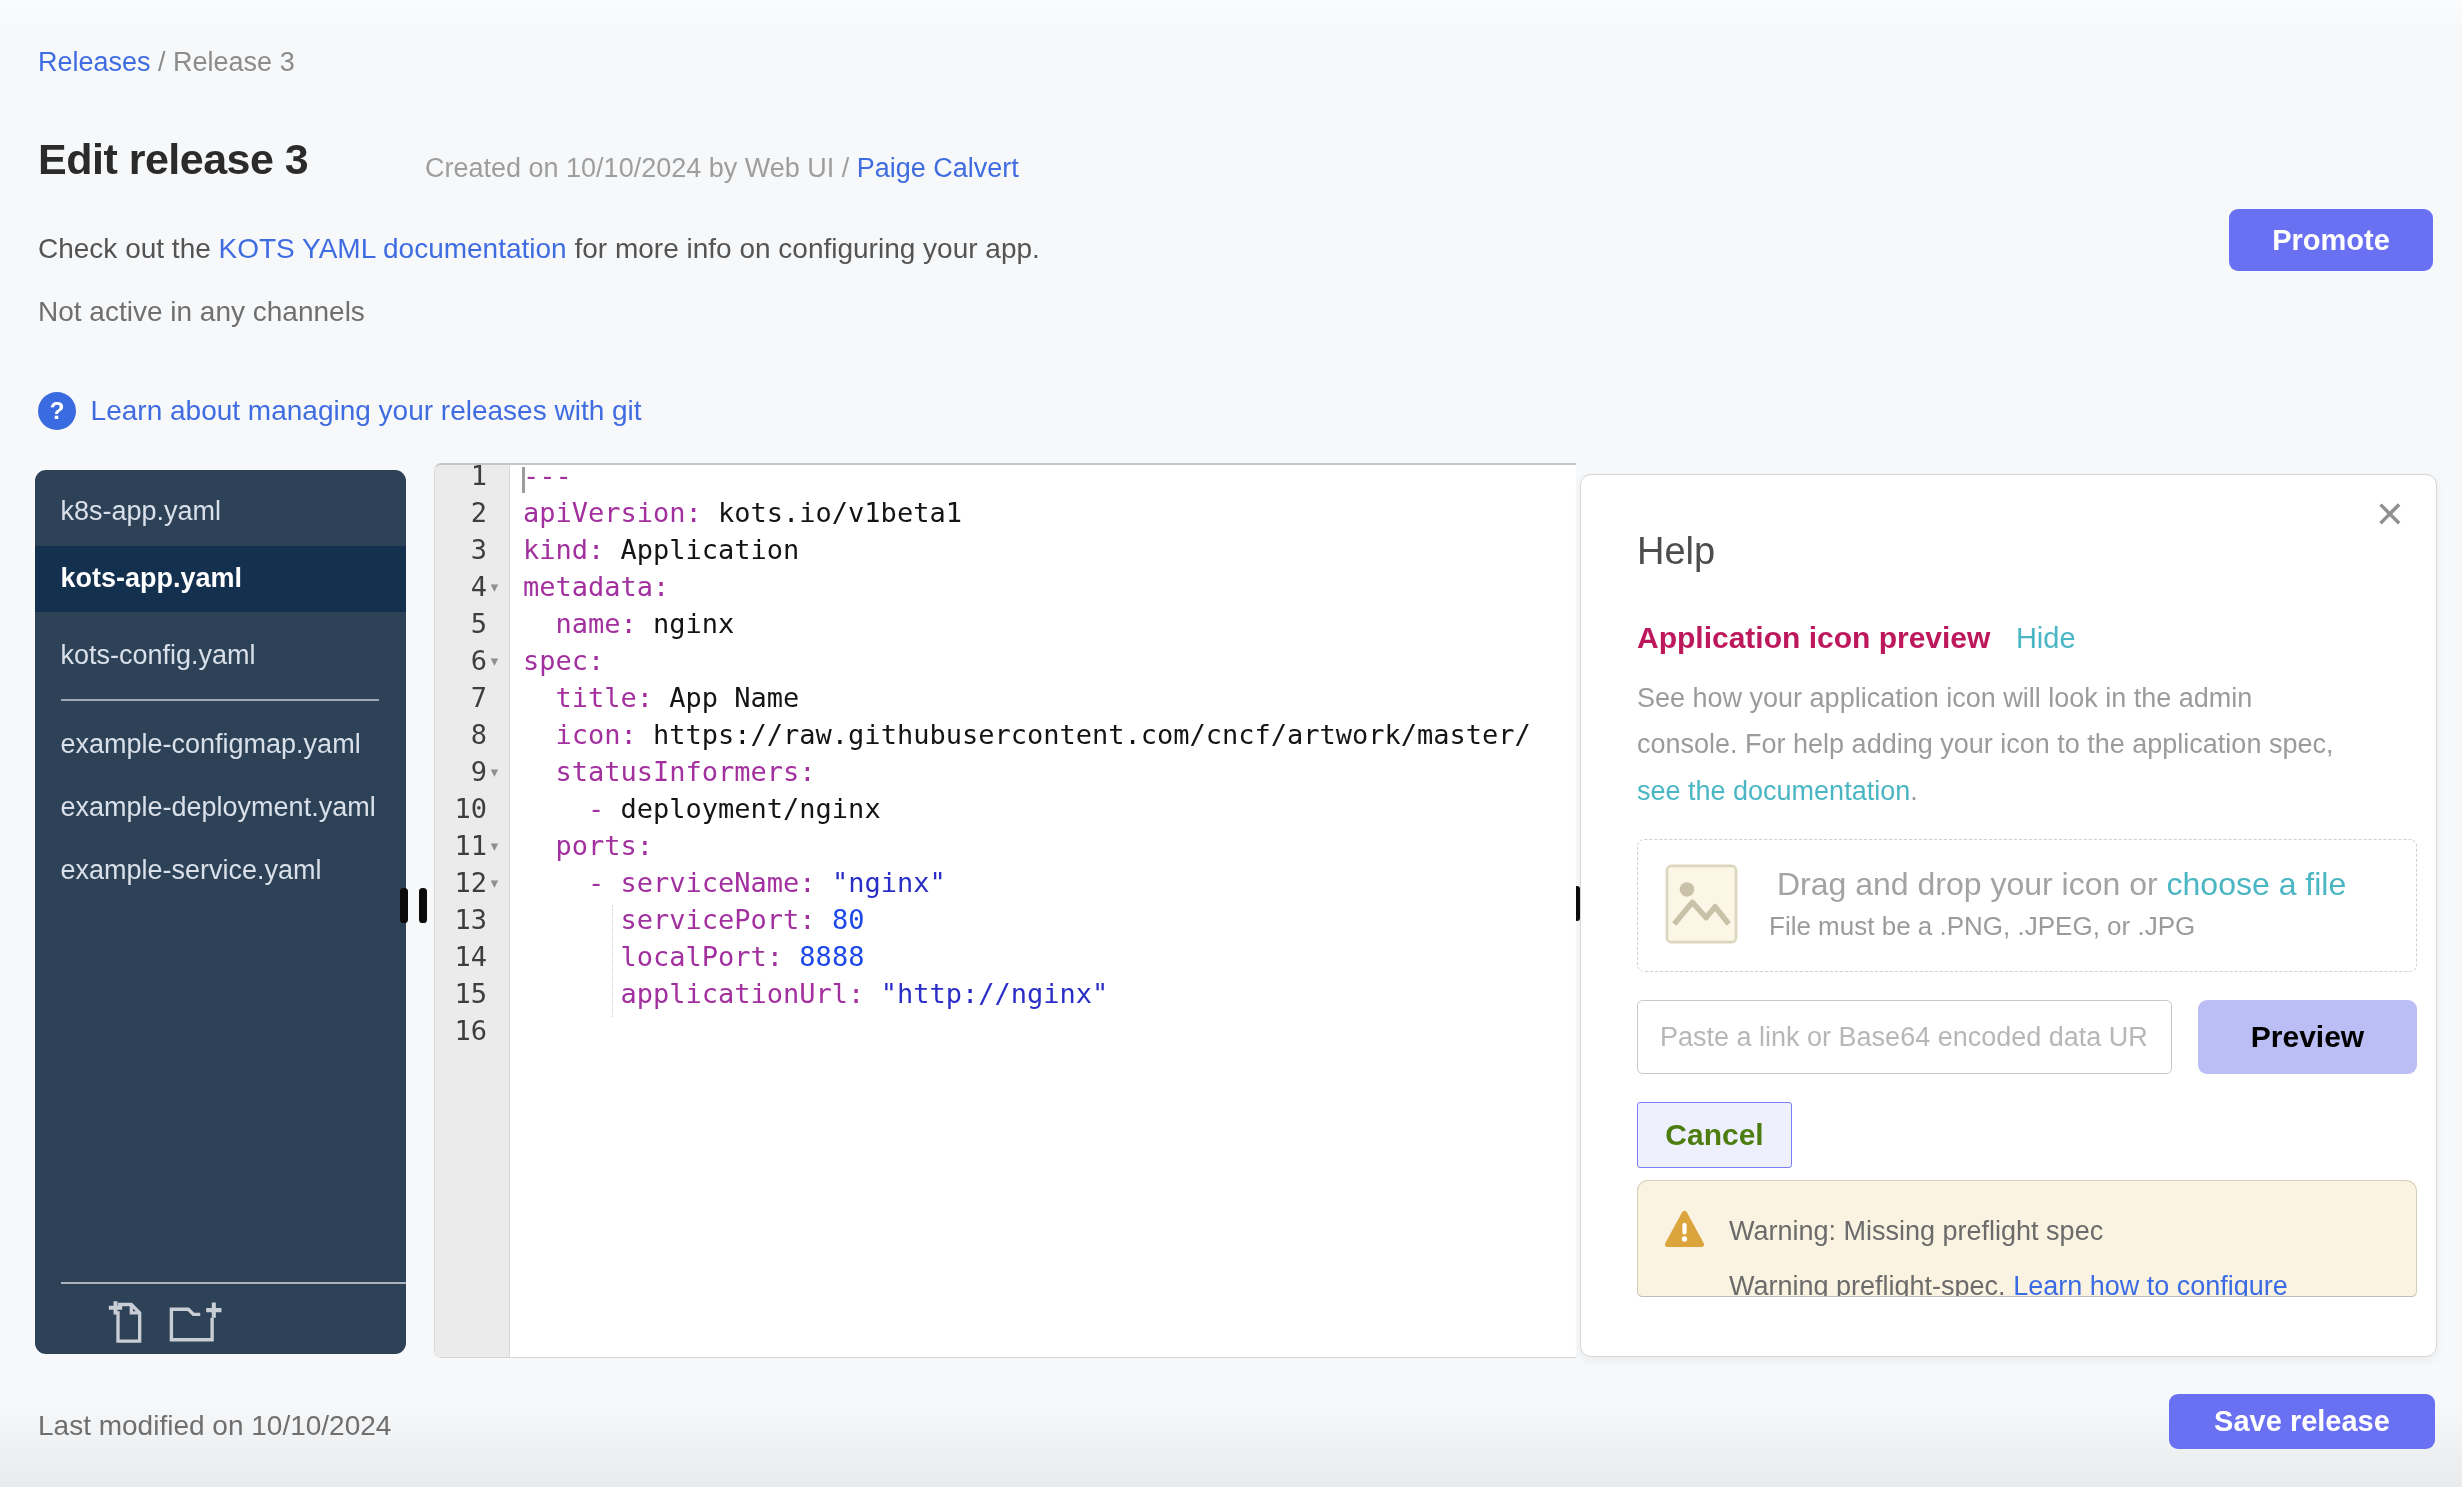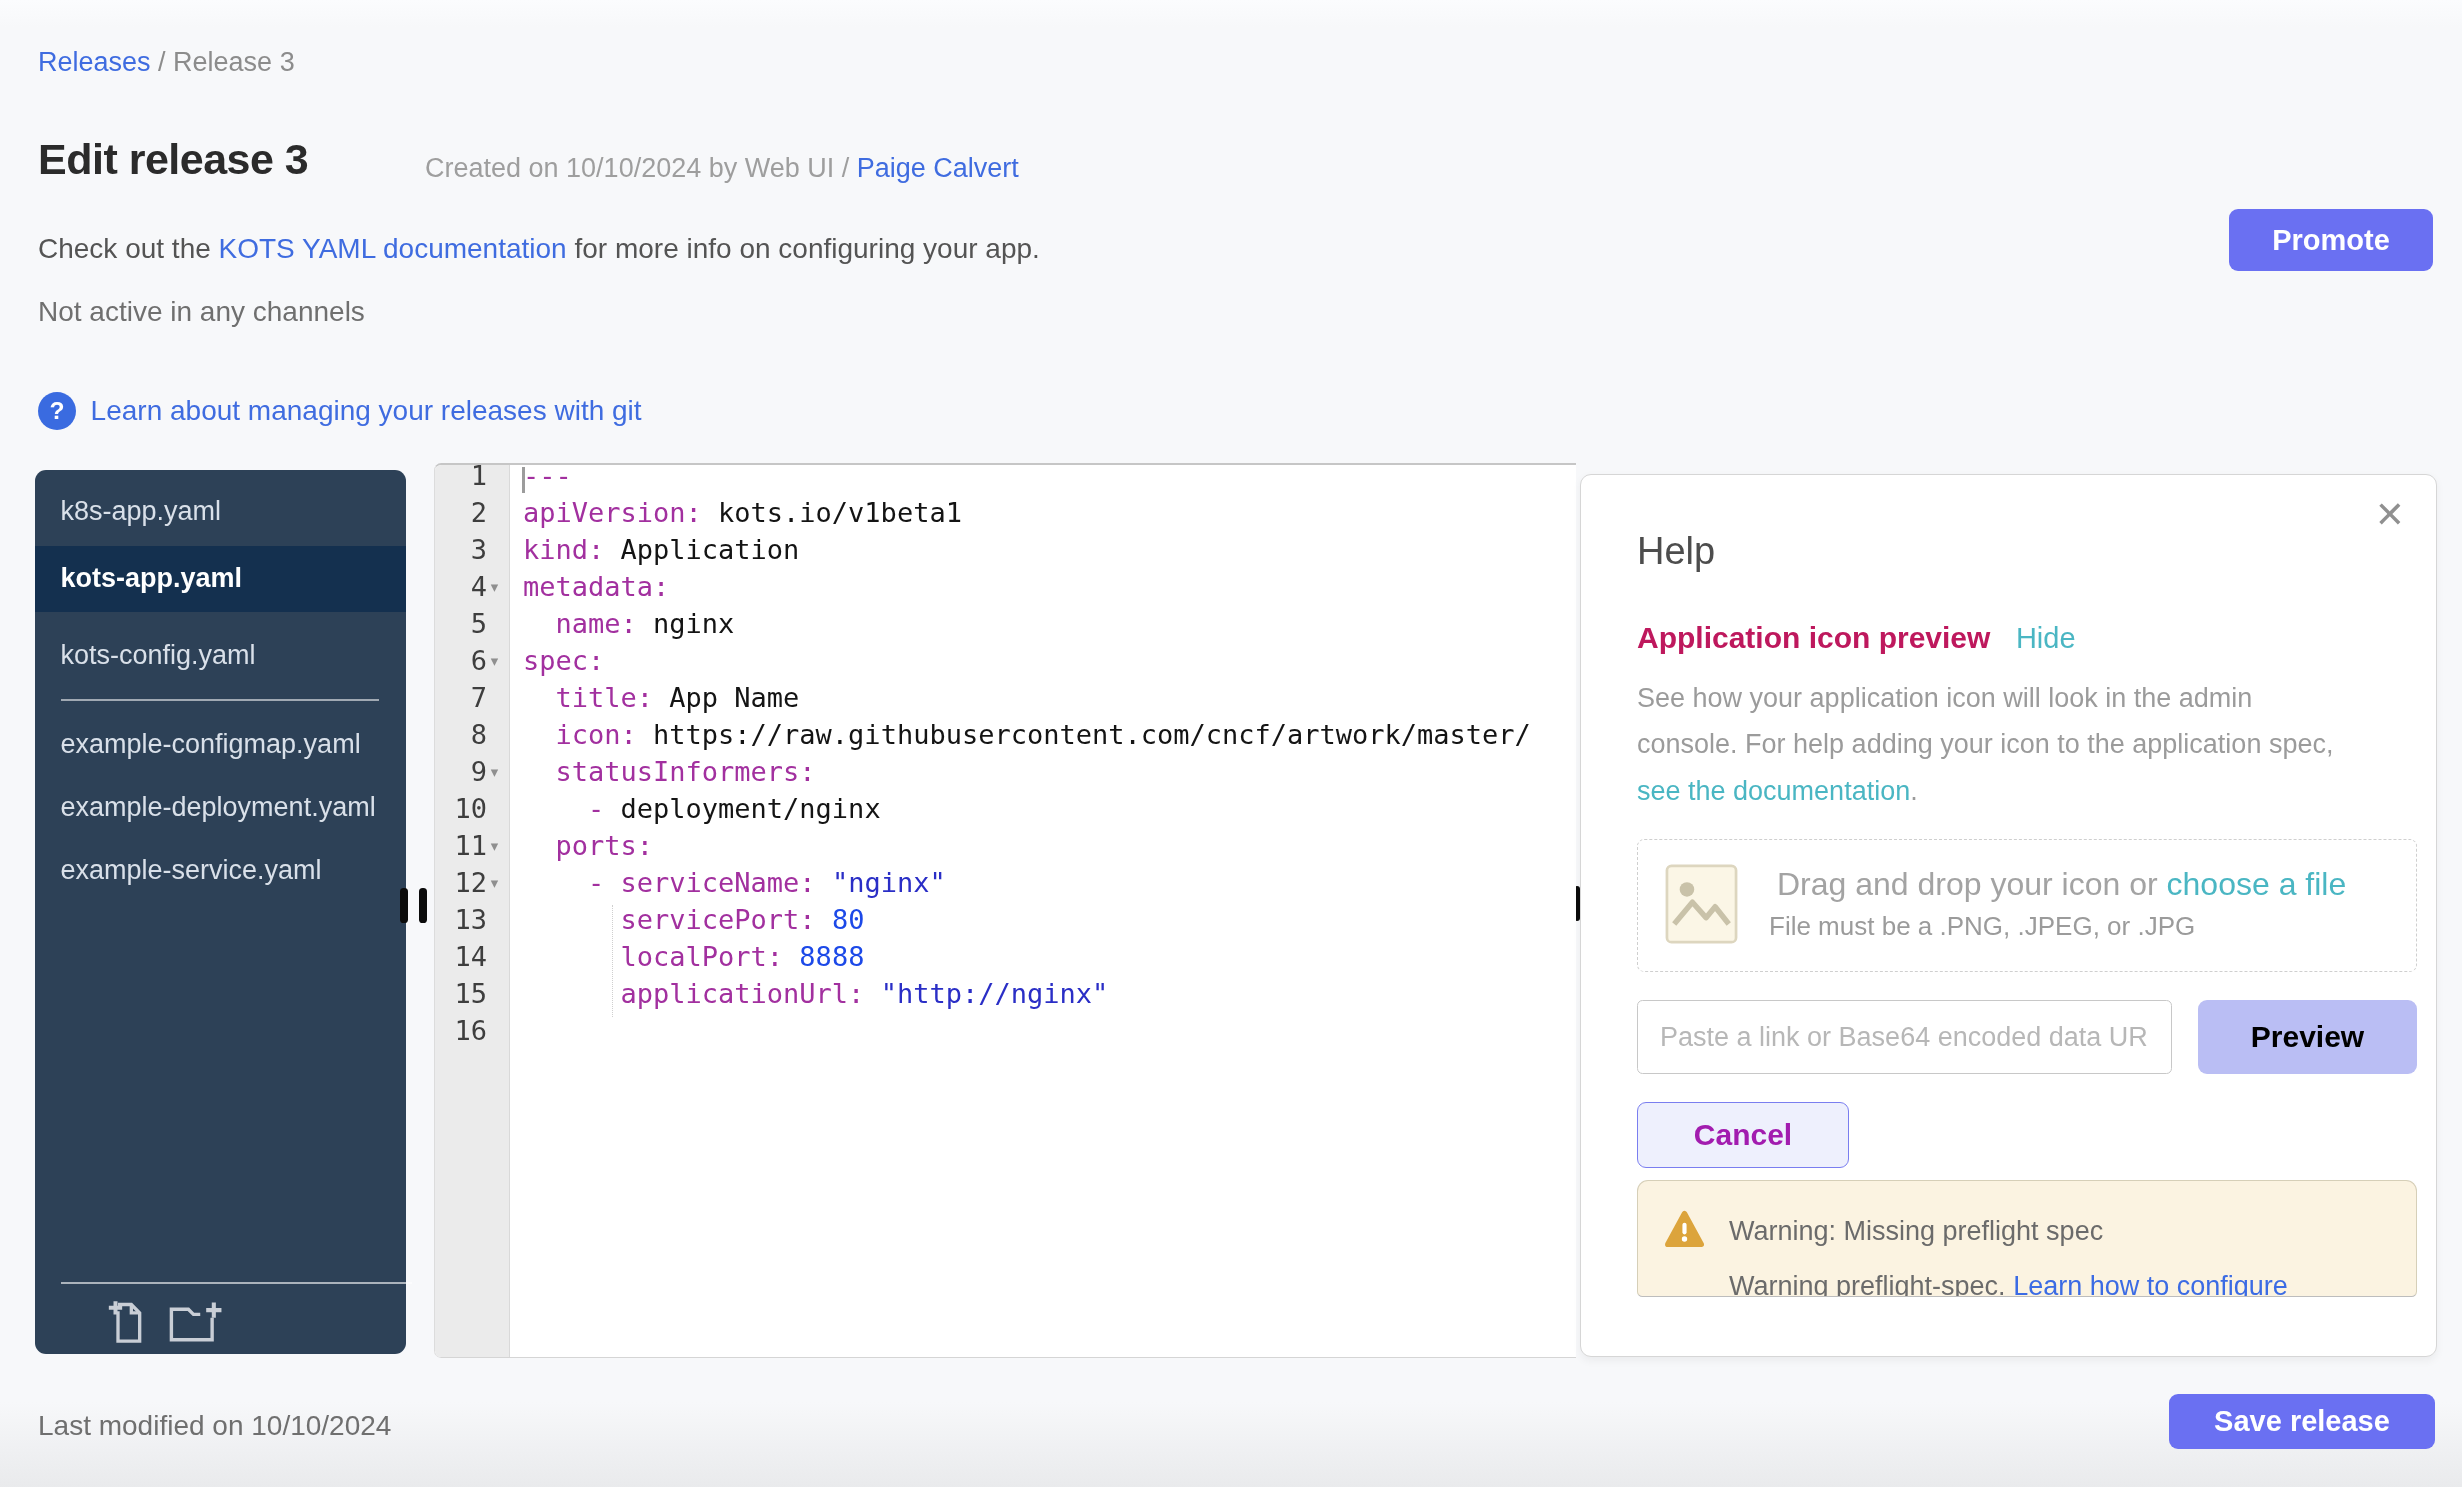--- a/index.html
+++ b/index.html
@@ -82,22 +82,22 @@
   .dz-text1 { position:absolute; left:131px; top:25.5px; font-size:32px; color:#a3a3a3;margin-left:8px; }
   .dz-text2 { position:absolute; left:131px; top:71px; font-size:26px; color:#9b9b9b; }
   .dz-img { position:absolute; left:27px; top:24px; }
   .url-input { position:absolute; left:56px; top:525px; width:535px; height:74px;
     border:1.8px solid #c8c8c8; border-radius:5.5px; font-size:27px; padding:0 22px;
     font-family:inherit; color:#4a4a4a; background:#fff; }
   .url-input::placeholder { color:#b7b7b7; }
   .preview-btn { position:absolute; left:617px; top:525px; width:219px; height:74px;
     background:#babef4; color:#000000; font-weight:bold; font-size:30px; border:none; border-radius:9px;
     cursor:default; font-family:inherit; }
-  .cancel-btn { position:absolute; left:56px; top:627px; width:212px; height:66px;
-    background:#eef0fd; border:1.8px solid #7a7ef0; border-radius:9px; color:#a21caf;
+  .cancel-btn { position:absolute; left:56px; top:627px; width:155px; height:66px;
+    background:#eef0fd; border:1.8px solid #7a7ef0; border-radius:3px; color:#4d7c0f;
     font-weight:bold; font-size:30px; cursor:pointer; font-family:inherit; }
   .warning-box { position:absolute; left:56px; top:705px; width:780px; height:117px;
     background:#fbf3e1; border:1.8px solid #d6cfb8; border-bottom-color:#bdbdbd;
     border-radius:11px 11px 5.5px 5.5px; overflow:hidden; }
   .warn-line1 { position:absolute; left:91px; top:35px; font-size:27px; color:#6b6b6b; }
   .warn-line2 { position:absolute; left:91px; top:90px; font-size:27px; color:#6b6b6b; white-space:nowrap; }
   .warn-line2 a { color:#3b6be4; text-decoration:none; cursor:pointer; }
   .warn-icon { position:absolute; left:25.5px; top:29px; }
 
   

